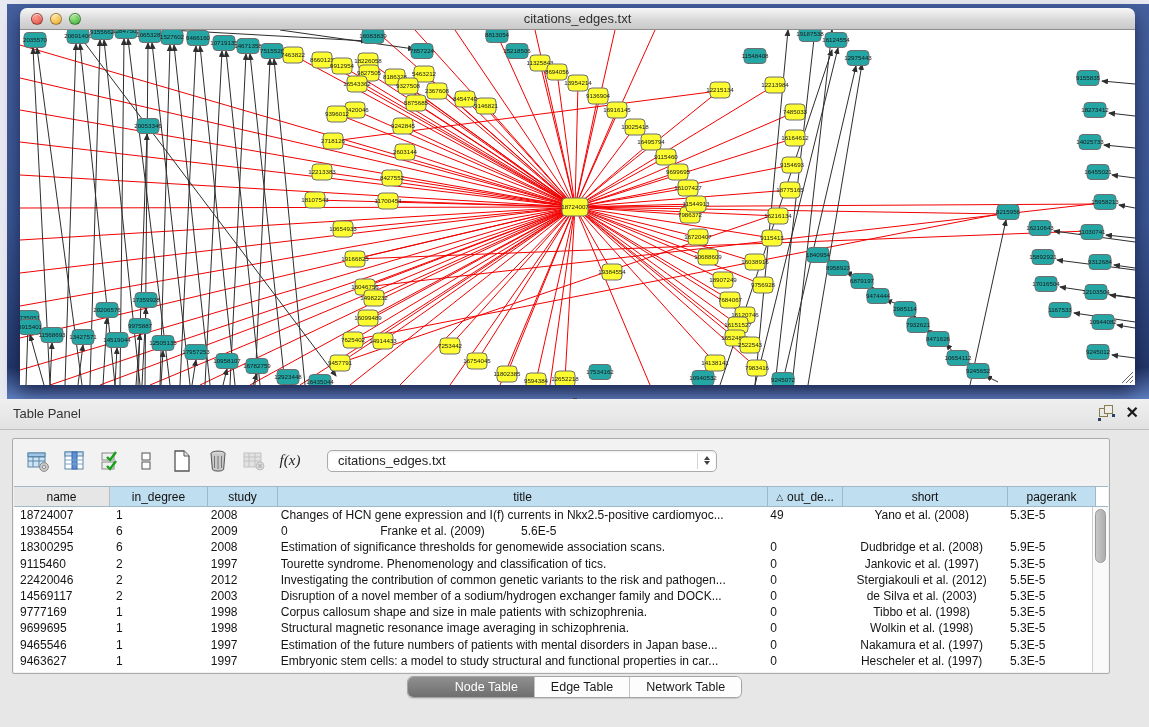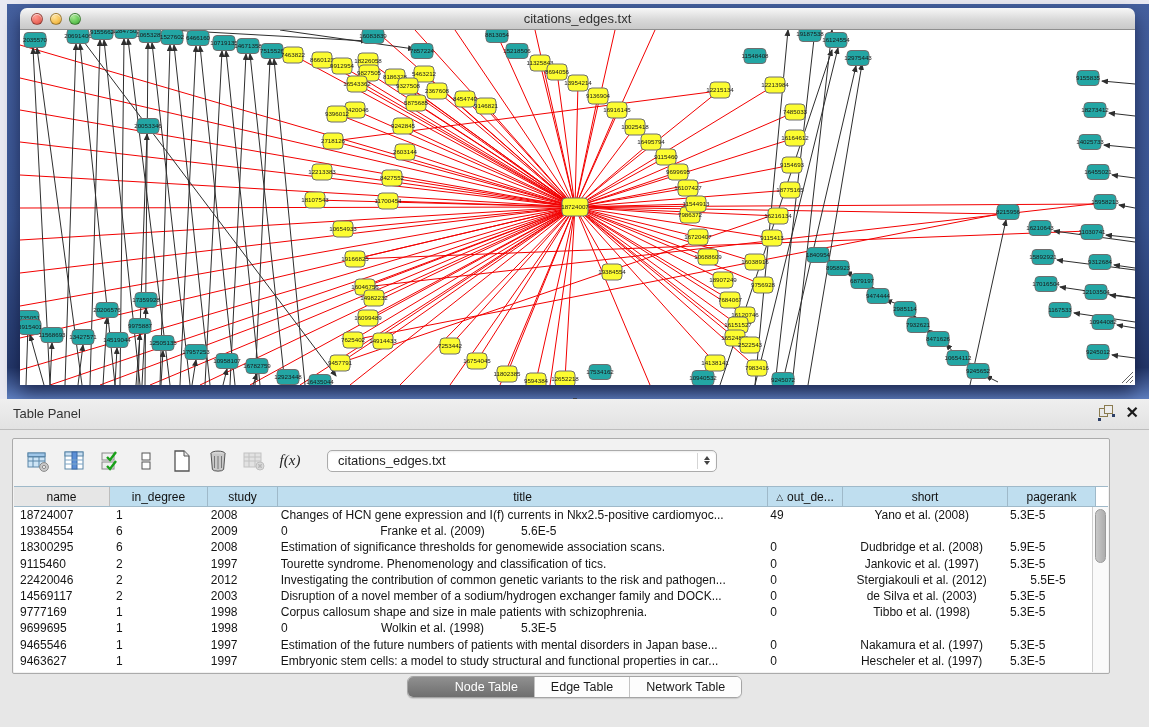--- a/index.html
+++ b/index.html
@@ -960,21 +960,21 @@
               <div class="td center" style="width: 165px; text-align: center;">Jankovic et al. (1997)</div>
               <div class="td" style="width: 88px;">5.3E-5</div>
             </div>
             <div class="trow">
               <div class="td" style="width: 96px;">22420046</div>
               <div class="td" style="width: 95px;">2</div>
               <div class="td" style="width: 70px;">2012</div>
               <div class="td" style="width: 490px;">Investigating the contribution of common genetic variants to the risk and pathogen...</div>
               <div class="td" style="width: 75px;">0</div>
               <div class="td center" style="width: 165px; text-align: center;">Stergiakouli et al. (2012)</div>
-              <div class="td" style="width: 88px; text-align: center;">5.5E-5</div>
+              <div class="td" style="width: 88px;">5.5E-5</div>
             </div>
             <div class="trow">
               <div class="td" style="width: 96px;">14569117</div>
               <div class="td" style="width: 95px;">2</div>
               <div class="td" style="width: 70px;">2003</div>
               <div class="td" style="width: 490px;">Disruption of a novel member of a sodium/hydrogen exchanger family and DOCK...</div>
               <div class="td" style="width: 75px;">0</div>
               <div class="td center" style="width: 165px; text-align: center;">de Silva et al. (2003)</div>
               <div class="td" style="width: 88px;">5.3E-5</div>
             </div>
@@ -984,20 +984,21 @@
               <div class="td" style="width: 70px;">1998</div>
               <div class="td" style="width: 490px;">Corpus callosum shape and size in male patients with schizophrenia.</div>
               <div class="td" style="width: 75px;">0</div>
               <div class="td center" style="width: 165px; text-align: center;">Tibbo et al. (1998)</div>
               <div class="td" style="width: 88px;">5.3E-5</div>
             </div>
             <div class="trow">
               <div class="td" style="width: 96px;">9699695</div>
               <div class="td" style="width: 95px;">1</div>
               <div class="td" style="width: 70px;">1998</div>
+              <div class="td" style="width: 490px;">Structural magnetic resonance image averaging in schizophrenia.</div>
               <div class="td" style="width: 75px;">0</div>
               <div class="td center" style="width: 165px; text-align: center;">Wolkin et al. (1998)</div>
               <div class="td" style="width: 88px;">5.3E-5</div>
             </div>
             <div class="trow">
               <div class="td" style="width: 96px;">9465546</div>
               <div class="td" style="width: 95px;">1</div>
               <div class="td" style="width: 70px;">1997</div>
               <div class="td" style="width: 490px;">Estimation of the future numbers of patients with mental disorders in Japan base...</div>
               <div class="td" style="width: 75px;">0</div>

